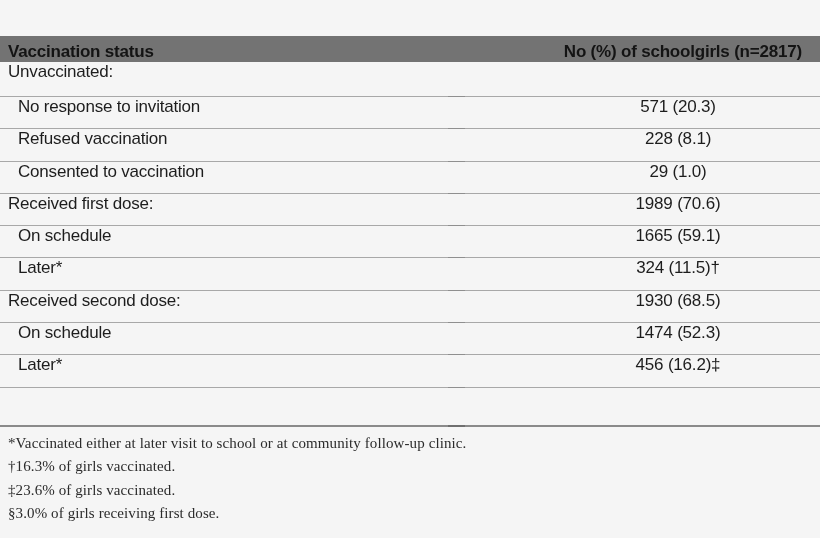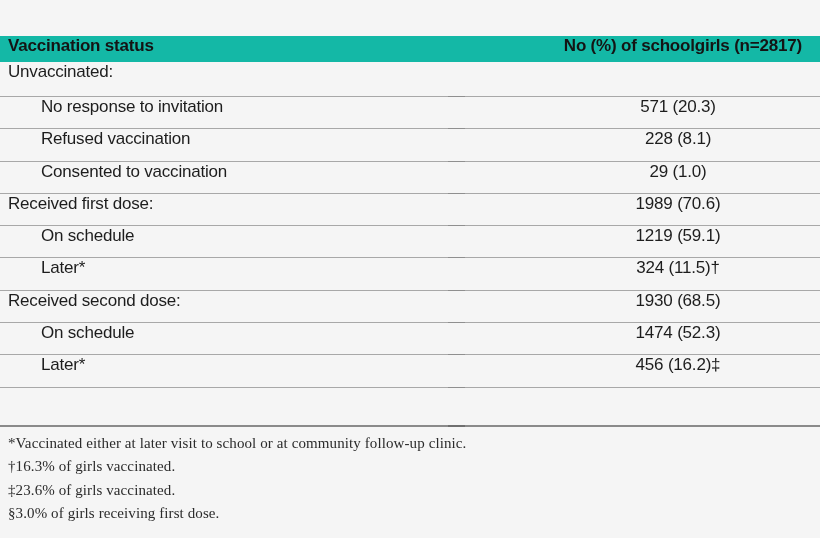--- a/index.html
+++ b/index.html
@@ -9,22 +9,22 @@
     font-family:"Liberation Sans", sans-serif;
     color:#1d1d1d;
     position:relative;
     overflow:hidden;
   }
   .stage{position:absolute;inset:0;}
 
   
   .hdr{
     position:absolute;left:0;right:0;top:36px;height:26px;
-    background:#14b8a6;
-    display:flex;align-items:flex-start;justify-content:space-between;
+    background:#737373;
+    display:flex;align-items:flex-end;justify-content:space-between;
     font-weight:bold;font-size:17px;letter-spacing:-0.2px;color:#141414;
   }
   .hdr .c1{padding-left:8px;}
   .hdr .c2{padding-right:18px;}
 
   
   .rows{position:absolute;left:0;right:0;top:62px;}
   .t-row{
     position:relative;
     height:32.3px;
@@ -35,21 +35,21 @@
   }
   .t-row:first-child{height:35px;}
   .t-row:last-child{height:39px;border-bottom:2px solid #8a8a8a;}
   
   .t-row::after{
     content:"";position:absolute;left:448px;bottom:-1px;
     width:17px;height:1px;background:#8f8f8f;
   }
   .t-row:last-child::after{bottom:-2px;height:2px;background:#6f6f6f;}
   .t-label{flex:1;padding-left:8px;}
-  .t-row.indent .t-label{padding-left:41px;}
+  .t-row.indent .t-label{padding-left:18px;}
   .t-value{width:280px;text-align:center;margin-right:2px;}
 
   
   .foot{
     position:absolute;left:8px;right:8px;top:432px;
     font-family:Liberation Serif, serif;
     font-size:15px;line-height:23.4px;color:#2b2b2b;
     letter-spacing:0.1px;
   }
 </style>
@@ -78,21 +78,21 @@
       <div class="t-row indent">
         <span class="t-label">Consented to vaccination</span>
         <span class="t-value">29 (1.0)</span>
       </div>
       <div class="t-row">
         <span class="t-label">Received first dose:</span>
         <span class="t-value">1989 (70.6)</span>
       </div>
       <div class="t-row indent">
         <span class="t-label">On schedule</span>
-        <span class="t-value">1219 (59.1)</span>
+        <span class="t-value">1665 (59.1)</span>
       </div>
       <div class="t-row indent">
         <span class="t-label">Later*</span>
         <span class="t-value">324 (11.5)†</span>
       </div>
       <div class="t-row">
         <span class="t-label">Received second dose:</span>
         <span class="t-value">1930 (68.5)</span>
       </div>
       <div class="t-row indent">

